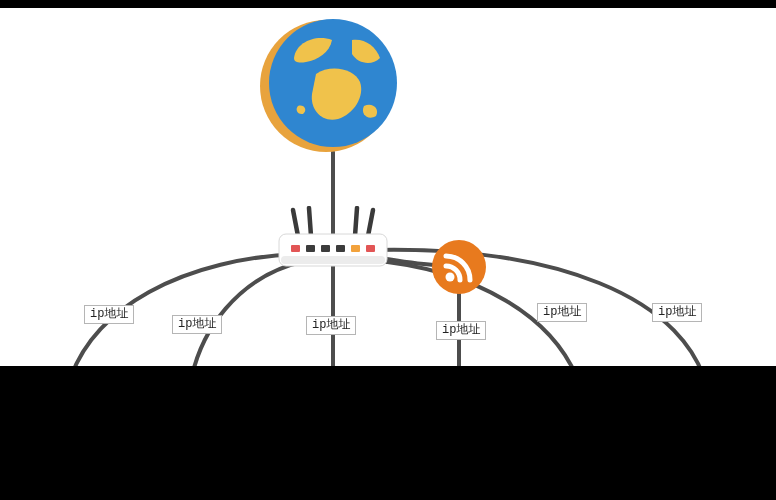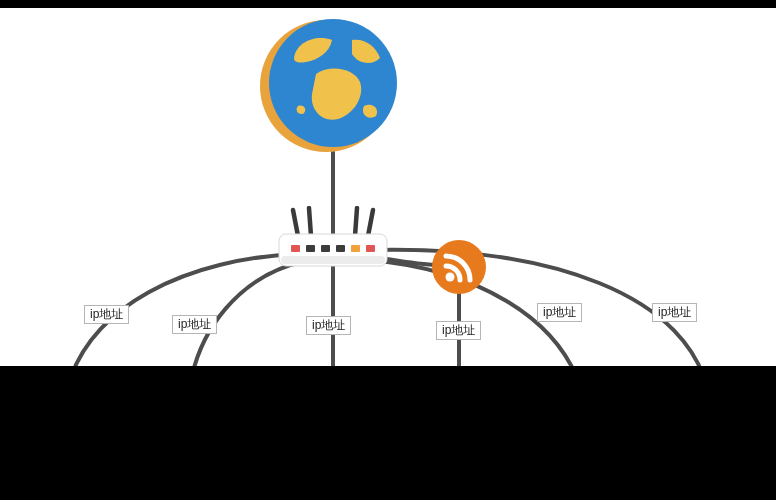--- a/index.html
+++ b/index.html
@@ -1,18 +1,18 @@
 <!DOCTYPE html>
 <html><head>
 <meta charset="utf-8">
 <style>
   html,body{margin:0;padding:0;background:#000;}
   #stage{
     position:relative;width:776px;height:376px;background:#ffffff;
-    overflow:hidden;font-family:Liberation Sans, sans-serif;
+    overflow:hidden;font-family:Liberation Mono, monospace;
   }
   .frame-bar{position:absolute;left:0;width:776px;background:#000;z-index:20;}
   .frame-bar.top{top:0;height:8px;}
   .frame-bar.bottom{bottom:0;height:10px;}
   #wires{position:absolute;left:0;top:0;z-index:1;pointer-events:none;}
   .node{position:absolute;z-index:2;}
   .device{position:absolute;z-index:4;}
   .ip-label{
     position:absolute;z-index:6;background:#ffffff;border:1px solid #b5b5b5;
     padding:1px 5px;font-size:12px;line-height:15px;color:#222;white-space:nowrap;

